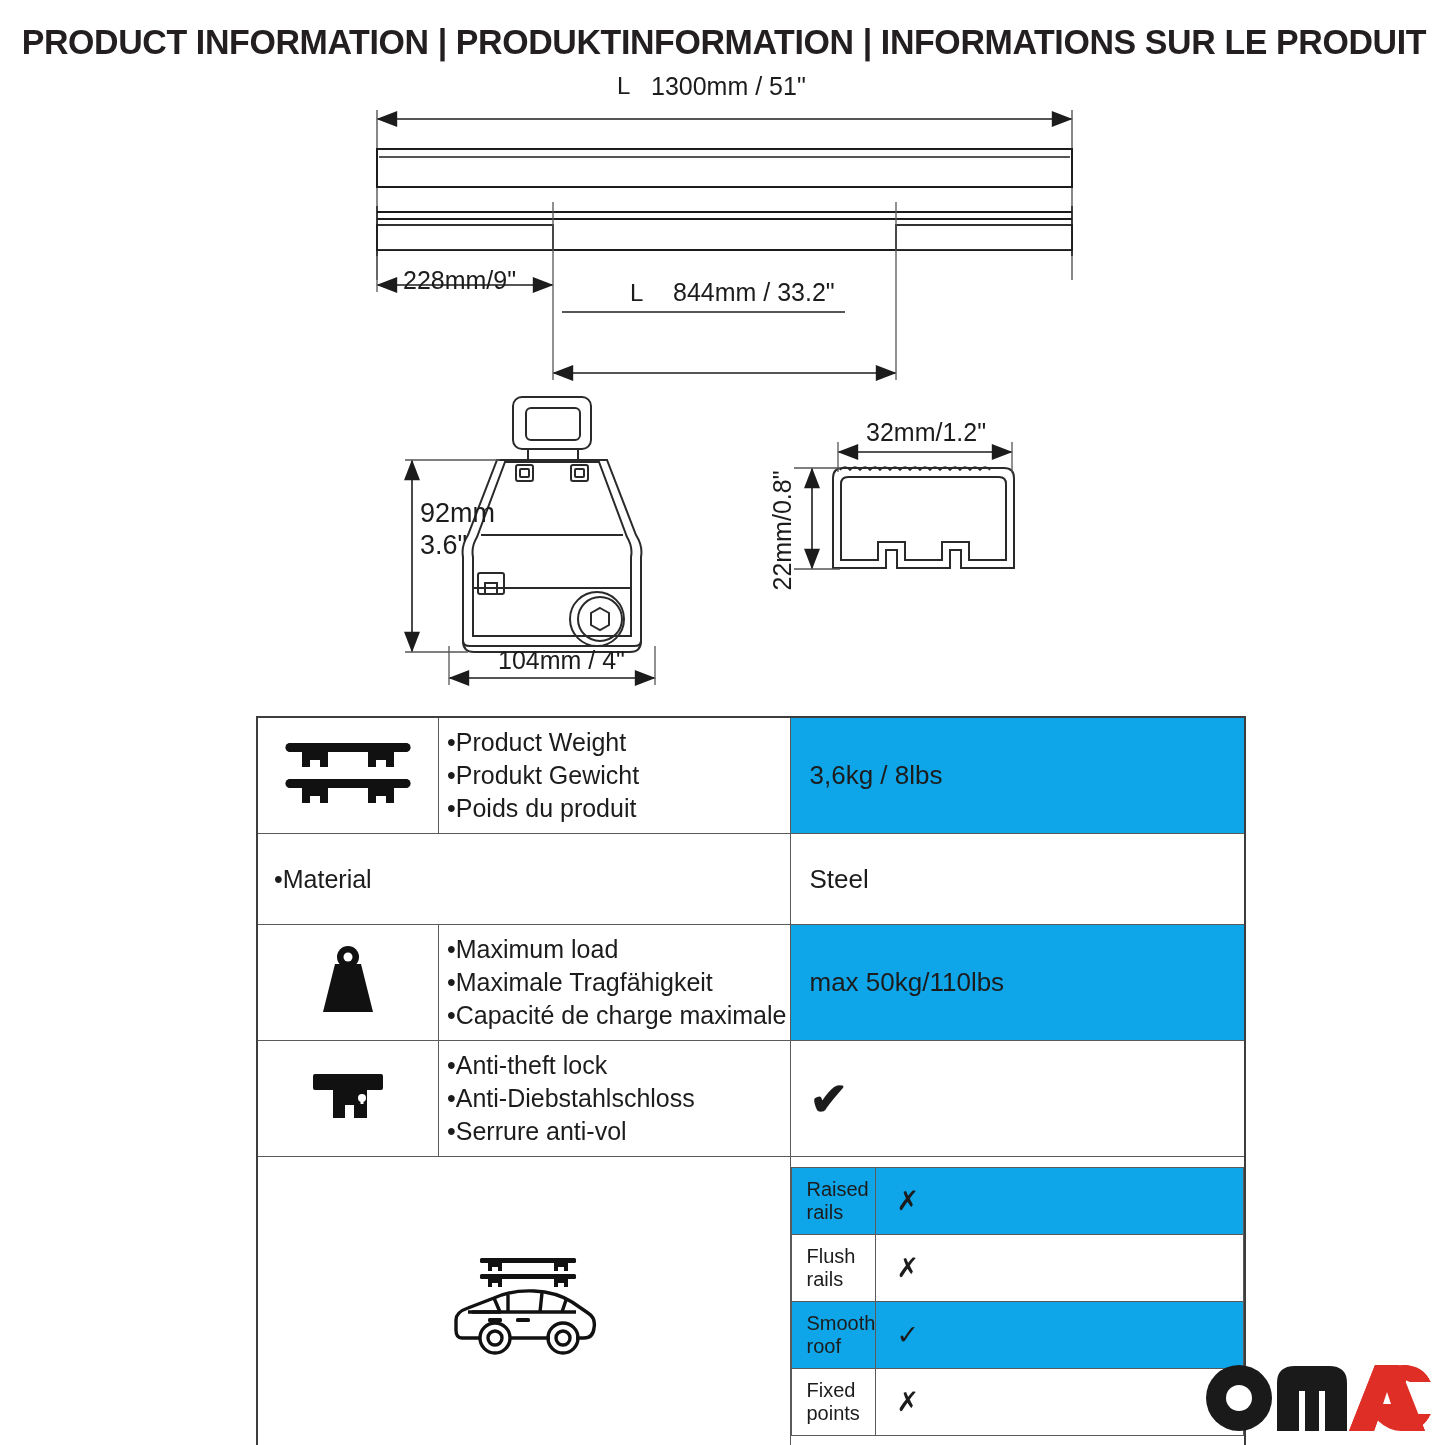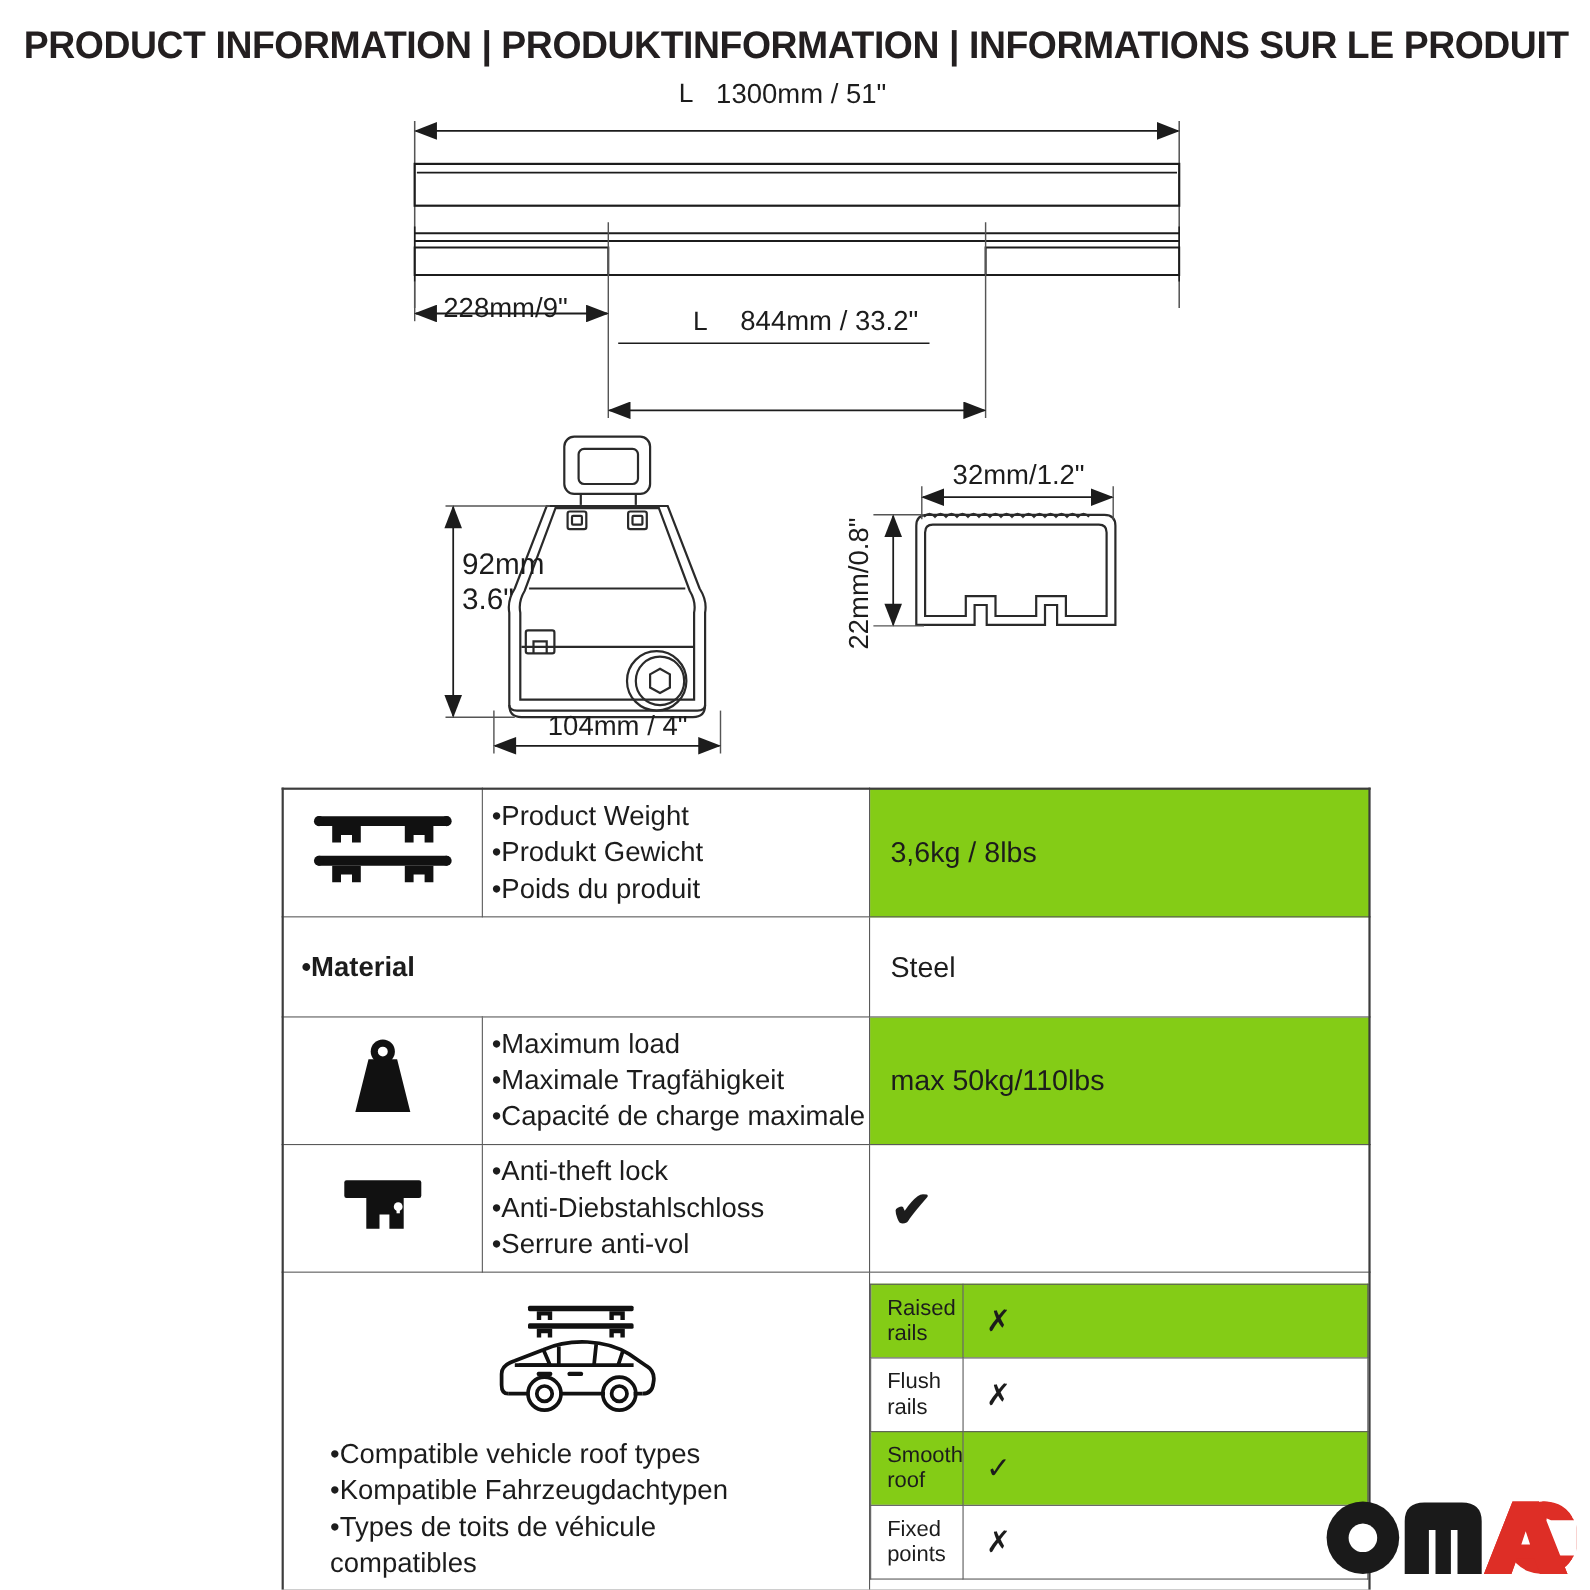--- a/index.html
+++ b/index.html
@@ -62,21 +62,21 @@
     font-size: 25px;
     line-height: 1.32;
     padding: 8px 4px 8px 8px !important;
     white-space: nowrap;
   }
   .cell-label.wide { width: 435px; }
   .cell-value {
     font-size: 26px;
     padding: 10px 0 10px 18px !important;
   }
-  .shaded { background: #84cc16; }
+  .shaded { background: #0ea5e9; }
   .bullet-list { margin: 0; }
   .bullet-list div { white-space: nowrap; }
 
   
   .sub-table {
     width: 100%;
     border-collapse: collapse;
   }
   .sub-table td {
     border: 1px solid #5a5a5a;
@@ -269,21 +269,21 @@
       <div class="bullet-list">
         <div>•Product Weight</div>
         <div>•Produkt Gewicht</div>
         <div>•Poids du produit</div>
       </div>
     </td>
     <td class="cell-value shaded" colspan="2">3,6kg / 8lbs</td>
   </tr>
 
   <tr>
-    <td class="cell-label wide" colspan="2" style="padding-left:16px !important; height:74px;font-weight:bold;">
+    <td class="cell-label wide" colspan="2" style="padding-left:16px !important; height:74px;">
       <div class="bullet-list">
         <div>•Material</div>
       </div>
     </td>
     <td class="cell-value" colspan="2">Steel</td>
   </tr>
 
   <tr>
     <td class="cell-icon">
       <svg width="74" height="78" viewBox="0 0 74 78">
@@ -349,26 +349,20 @@
                 <circle cx="59" cy="88" r="7"></circle>
             <circle cx="127" cy="88" r="15"></circle>
                 <circle cx="127" cy="88" r="7"></circle>
           </g>
           <g fill="#111">
             <rect x="52" y="68" width="14" height="4" rx="1.5"></rect>
             <rect x="80" y="68" width="14" height="4" rx="1.5"></rect>
           </g>
         </svg>
       </div>
-      <div class="compat-text">
-        <div>•Compatible vehicle roof types</div>
-        <div>•Kompatible Fahrzeugdachtypen</div>
-        <div>•Types de toits de véhicule</div>
-        <div>compatibles</div>
-      </div>
     </td>
     <td class="roof-combined" colspan="2">
       <table class="sub-table">
         <tbody>
               <tr>
           <td class="shaded">Raised rails</td>
           <td class="mark shaded">✗</td>
         </tr>
         <tr>
           <td>Flush rails</td>

